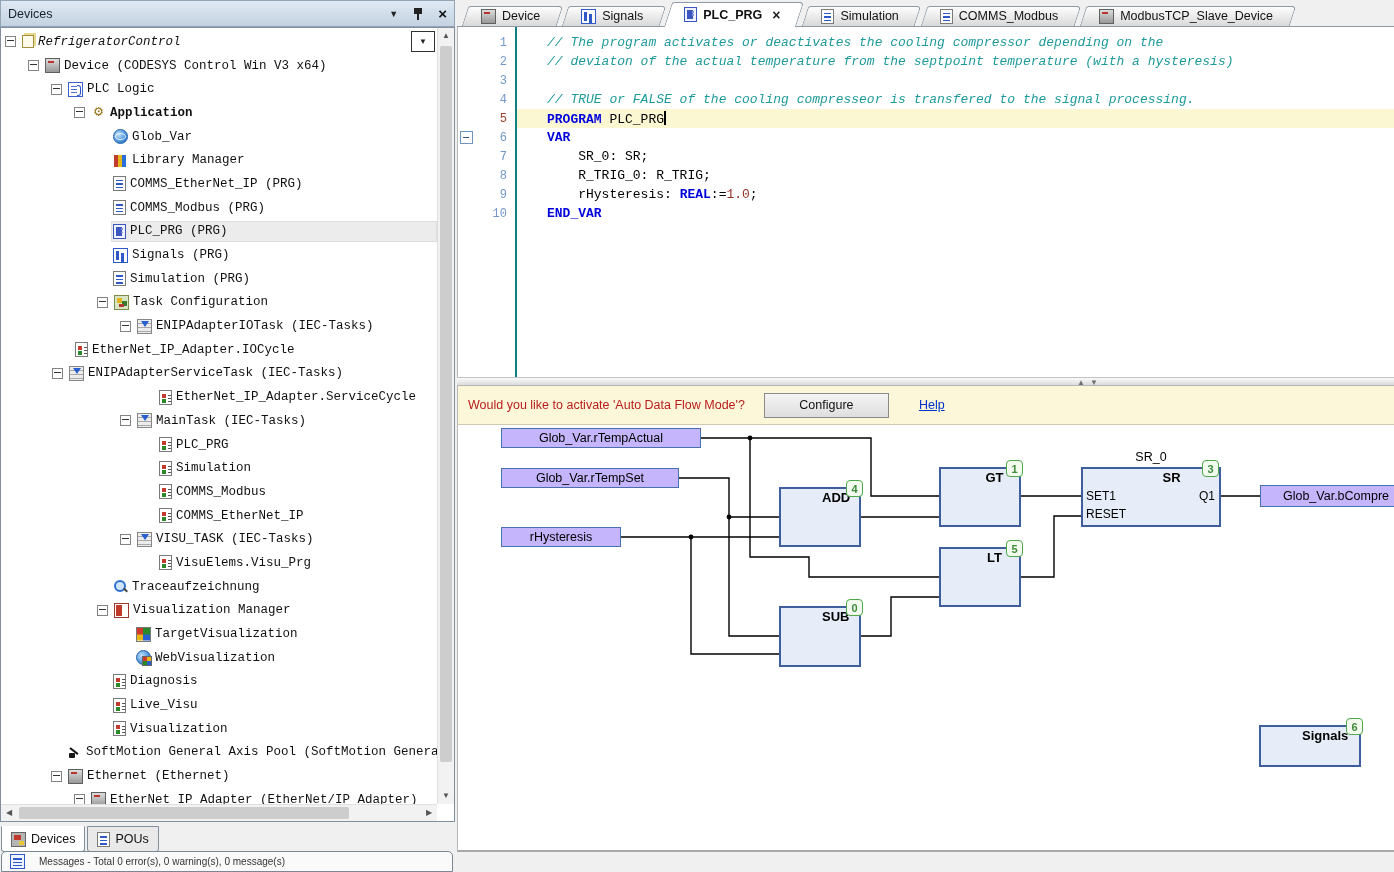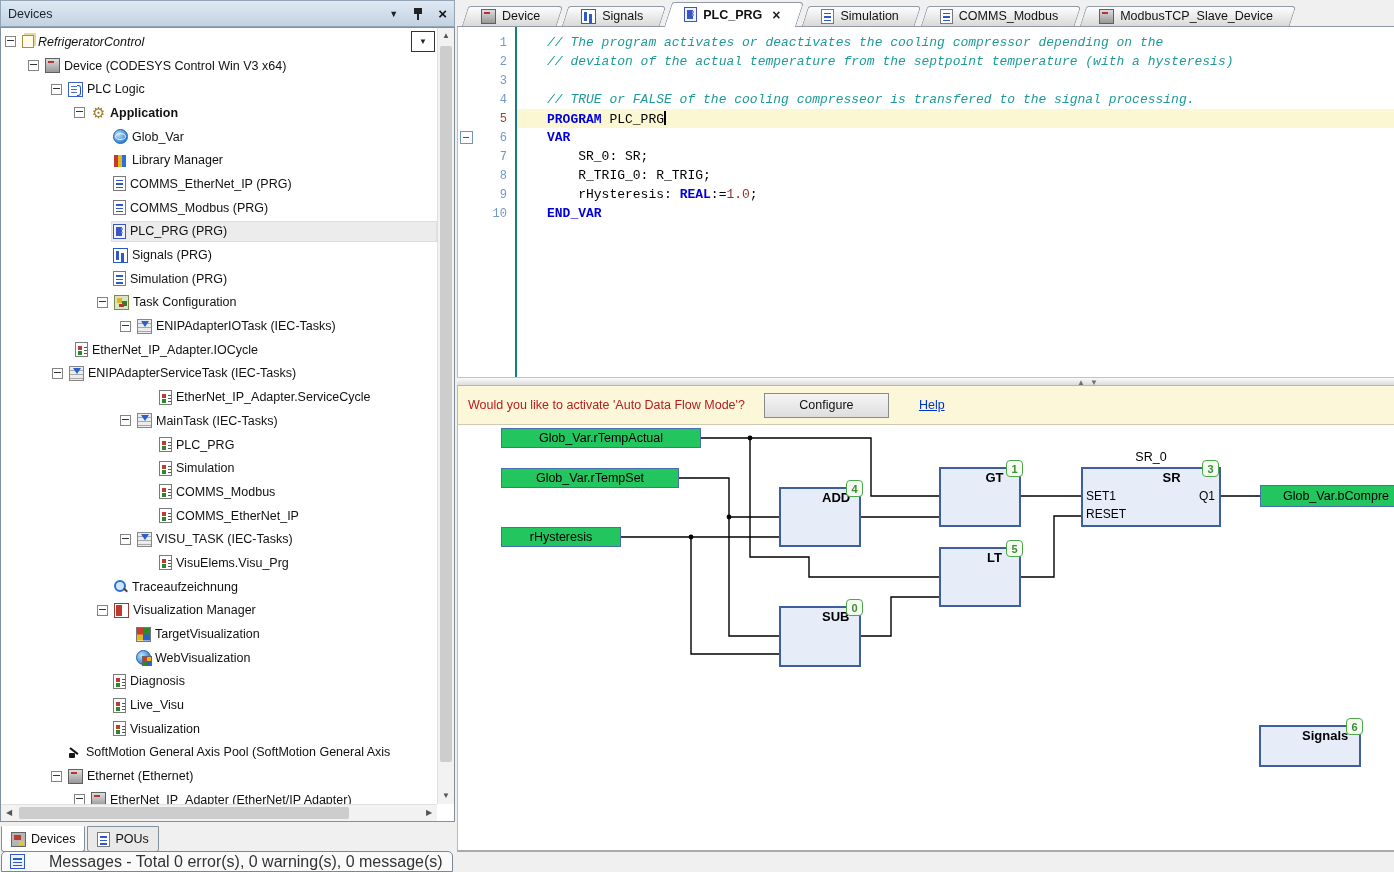--- a/index.html
+++ b/index.html
@@ -12,21 +12,21 @@
           display:flex;align-items:center;padding:0 7px;box-sizing:border-box;
           font-size:12.5px;color:#16222e;}
   .ptb-icons{margin-left:auto;display:flex;align-items:center;gap:15px;}
   .chev{font-size:9px;color:#222;}
   .pinic{width:10px;height:14px;position:relative;display:inline-block;}
   .pinic::before{content:"";position:absolute;left:1px;top:1px;width:8px;height:6px;background:#222;}
   .pinic::after{content:"";position:absolute;left:4px;top:7px;width:2px;height:6px;background:#222;}
   .xic{font-size:15px;font-weight:bold;color:#111;line-height:14px;}
   .pbody{position:absolute;left:0;top:27px;width:455px;height:795px;background:#fff;
          border:1px solid #828f9c;box-sizing:border-box;overflow:hidden;}
-  .treewrap{position:absolute;left:0;top:0;right:17px;bottom:17px;overflow:hidden;padding-top:2px;}
+  .treewrap{position:absolute;left:0;top:0;right:17px;bottom:17px;overflow:hidden;padding-top:2px;font-family:Liberation Mono, monospace;}
   .trow{display:flex;align-items:center;height:23.7px;white-space:nowrap;font-size:12.5px;}
   .rc{display:flex;align-items:center;flex:1;height:21px;padding:0 2px;overflow:hidden;}
   .rc.sel{background:#ececec;box-shadow:inset 0 0 0 1px #dedede;}
   .exp{width:9px;height:9px;border:1px solid #848484;background:#fff;position:relative;flex:none;margin-right:4px;}
   .exp::before{content:"";position:absolute;left:1px;right:1px;top:3px;height:1px;background:#333;}
   .exp-sp{width:14px;flex:none;}
   .lbl{margin-left:4px;}
   .lbl.b{font-weight:bold;} .lbl.i{font-style:italic;}
   
   .ic{display:inline-block;width:15px;height:15px;position:relative;flex:none;box-sizing:border-box;}
@@ -94,22 +94,22 @@
   .hsb .ar{position:absolute;top:0;width:16px;height:16px;text-align:center;font-size:8px;color:#555;line-height:16px;}
   .hsb .thumb{position:absolute;top:2px;bottom:2px;left:18px;width:330px;background:#cdcdcd;border-radius:2px;}
   .combo{position:absolute;right:19px;top:3px;width:22px;height:19px;background:#fff;border:1px solid #333;
          text-align:center;font-size:8px;line-height:19px;color:#222;}
   
   .btabs{position:absolute;left:1px;top:826px;display:flex;gap:2px;}
   .btab{height:24px;display:flex;align-items:center;gap:5px;padding:0 9px;border:1px solid #828f9c;
         background:#e9e9e9;border-radius:0 0 3px 3px;font-size:12.5px;}
   .btab.active{background:#fff;border-top-color:#fff;}
   .msgbar{position:absolute;left:1px;top:851px;width:452px;height:21px;background:#fafafa;
-          border:1px solid #7a8794;border-radius:5px 5px 0 0;display:flex;align-items:center;gap:24px;
-          padding:0 8px;box-sizing:border-box;color:#333;font-size:16px;}
+          border:1px solid #7a8794;border-radius:5px 5px 0 0;display:flex;align-items:center;gap:14px;
+          padding:0 8px;box-sizing:border-box;color:#333;font-size:10px;}
   
   #right-panel{position:absolute;left:457px;top:0;width:937px;height:872px;}
   .tabbar{position:absolute;top:0;left:0;right:0;height:27px;display:flex;align-items:flex-end;
           padding-left:8px;background:#f0f0f0;border-bottom:1px solid #8f9aa5;box-sizing:border-box;}
   .etab{position:relative;height:20px;display:flex;align-items:center;padding:0 20px 0 16px;margin-right:5px;}
   .tabbg{position:absolute;inset:0;background:linear-gradient(#fdfdfd,#d9d9d9);border:1px solid #8f9aa5;
          border-bottom:none;transform:skewX(-18deg);border-radius:3px 4px 0 0;}
   .etab.active{height:25px;margin-bottom:-1px;z-index:2;}
   .etab.active .tabbg{background:#fff;}
   .etab.active .tlbl{font-weight:bold;}
@@ -145,21 +145,21 @@
           border-bottom:1px solid #cfcab0;display:flex;align-items:center;padding-left:10px;
           box-sizing:border-box;border-left:1px solid #b9b9b9;}
   .notice .q{font-size:12.5px;color:#b91c1c;}
   .cfgbtn{margin-left:19px;width:123px;height:23px;background:linear-gradient(#f5f5f5,#dedede);
           border:1px solid #8a8a8a;font-size:12.5px;display:flex;align-items:center;justify-content:center;}
   .helplink{margin-left:30px;color:#0033cc;text-decoration:underline;font-size:12.5px;}
   
   .fbd{position:absolute;top:425px;left:0;right:0;height:427px;background:#fff;overflow:hidden;
        border-left:1px solid #b9b9b9;border-bottom:2px solid #a9a9a9;box-sizing:border-box;}
   .fwires{position:absolute;left:0;top:0;}
-  .fbd-box{position:absolute;border:1px solid #4a6faf;background:#22c55e;font-size:12.5px;color:#000;
+  .fbd-box{position:absolute;border:1px solid #4a6faf;background:#c4b5fd;font-size:12.5px;color:#000;
            display:flex;align-items:center;justify-content:center;box-sizing:border-box;}
   .fblock{position:absolute;border:2px solid #3f5e9e;background:#e6edf8;box-sizing:border-box;}
   .blabel{position:absolute;top:1px;left:0;right:12px;text-align:center;font-weight:bold;font-size:13px;color:#000;margin-left:41px;}
   .badge{position:absolute;top:-9px;right:-4px;width:17px;height:17px;border:1.5px solid #4ea84b;border-radius:4px;
          background:#f3faee;color:#3c8c3c;font-size:11px;font-weight:bold;display:flex;align-items:center;
          justify-content:center;box-sizing:border-box;}
   .srpin{position:absolute;font-size:12px;color:#000;}
   .sr-inst{position:absolute;text-align:center;font-size:12.5px;color:#000;}
   .bstrip{position:absolute;top:852px;left:0;right:0;height:20px;background:#f0f0f0;}
 </style>

